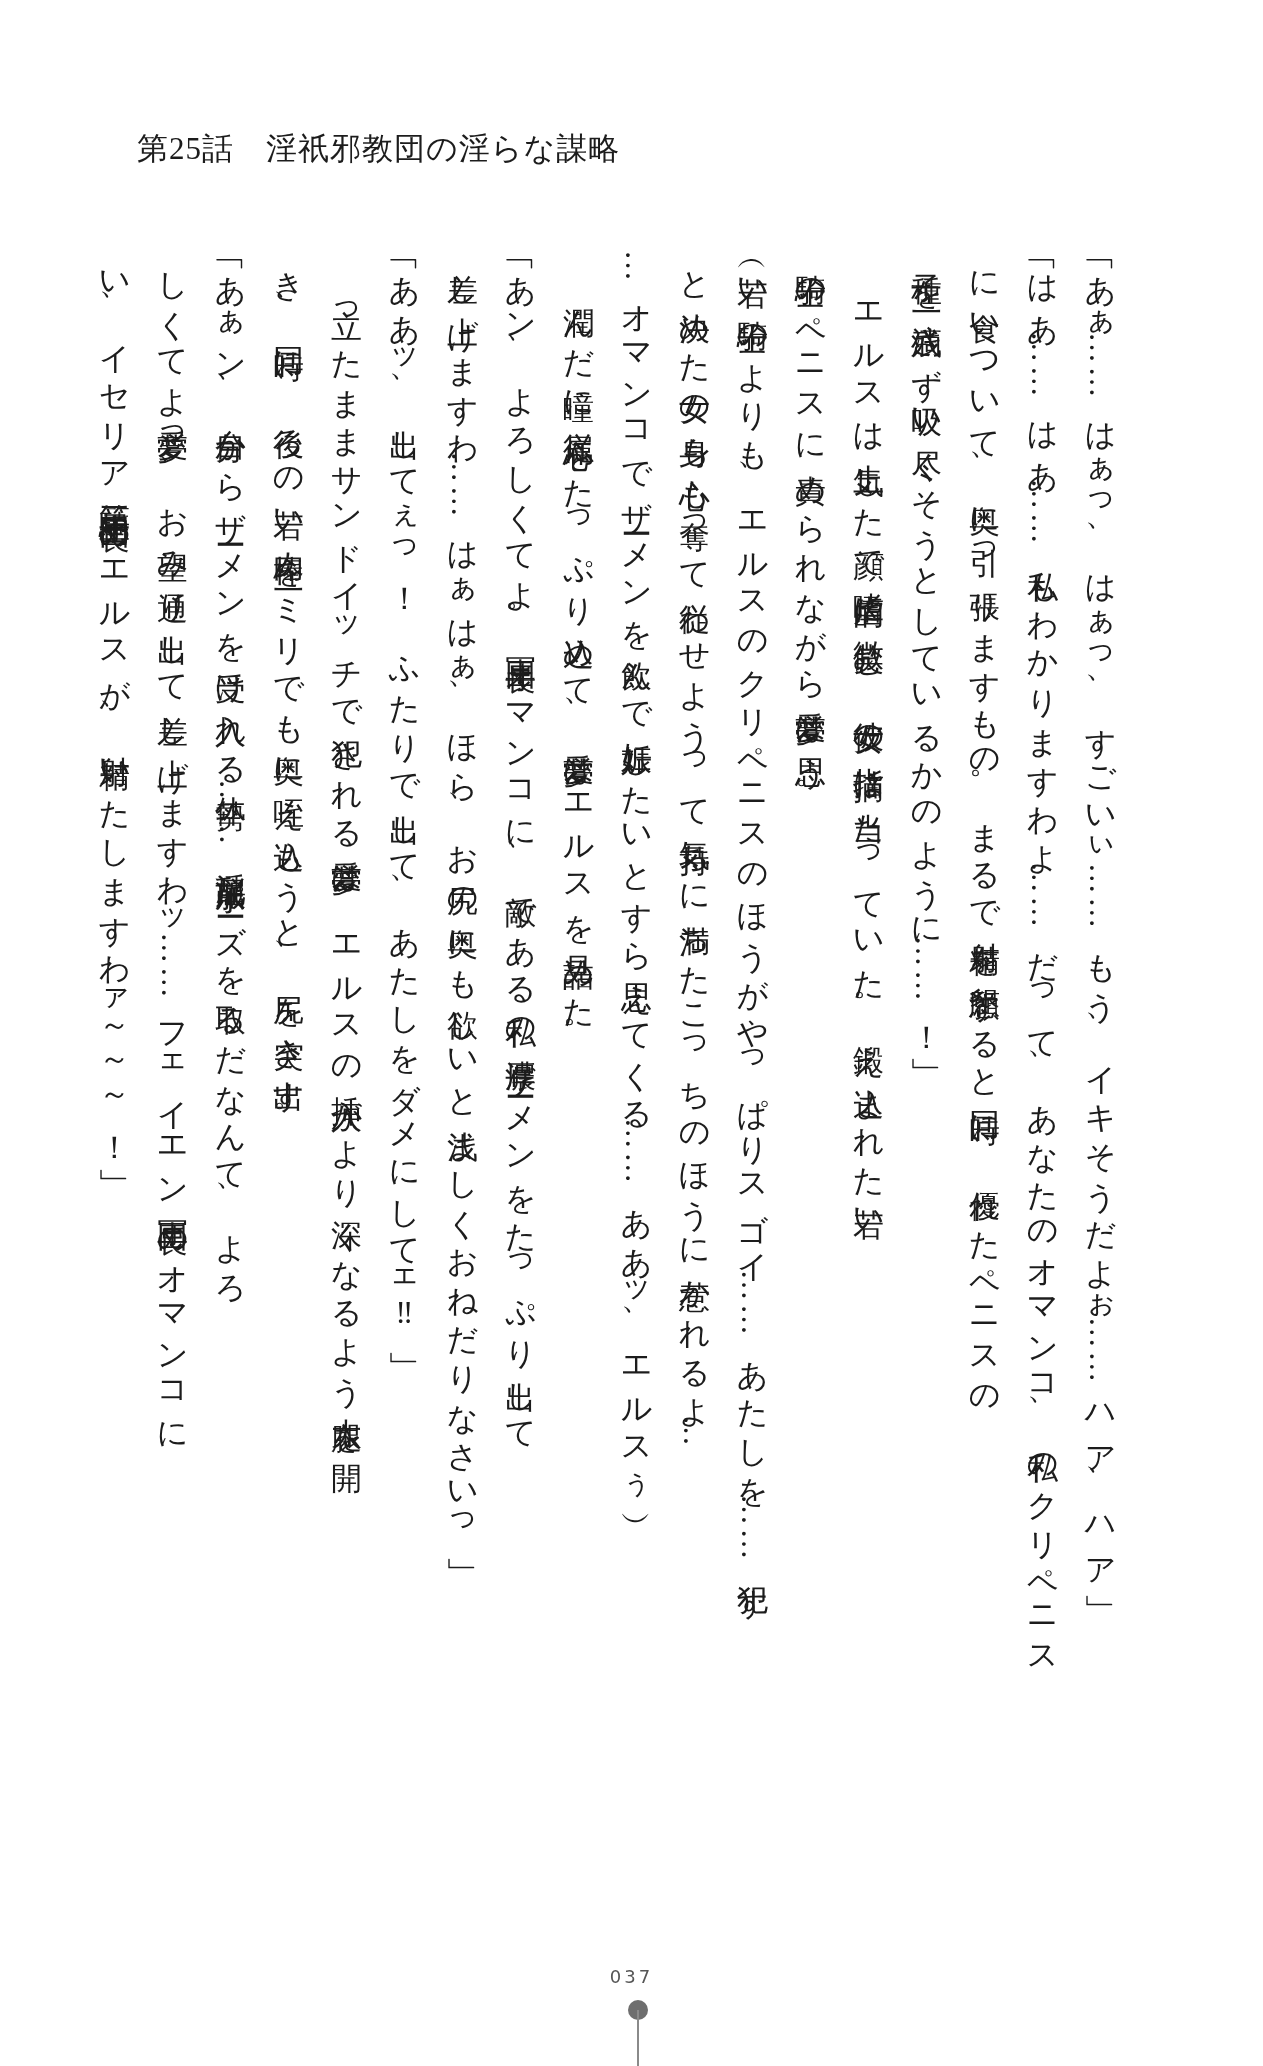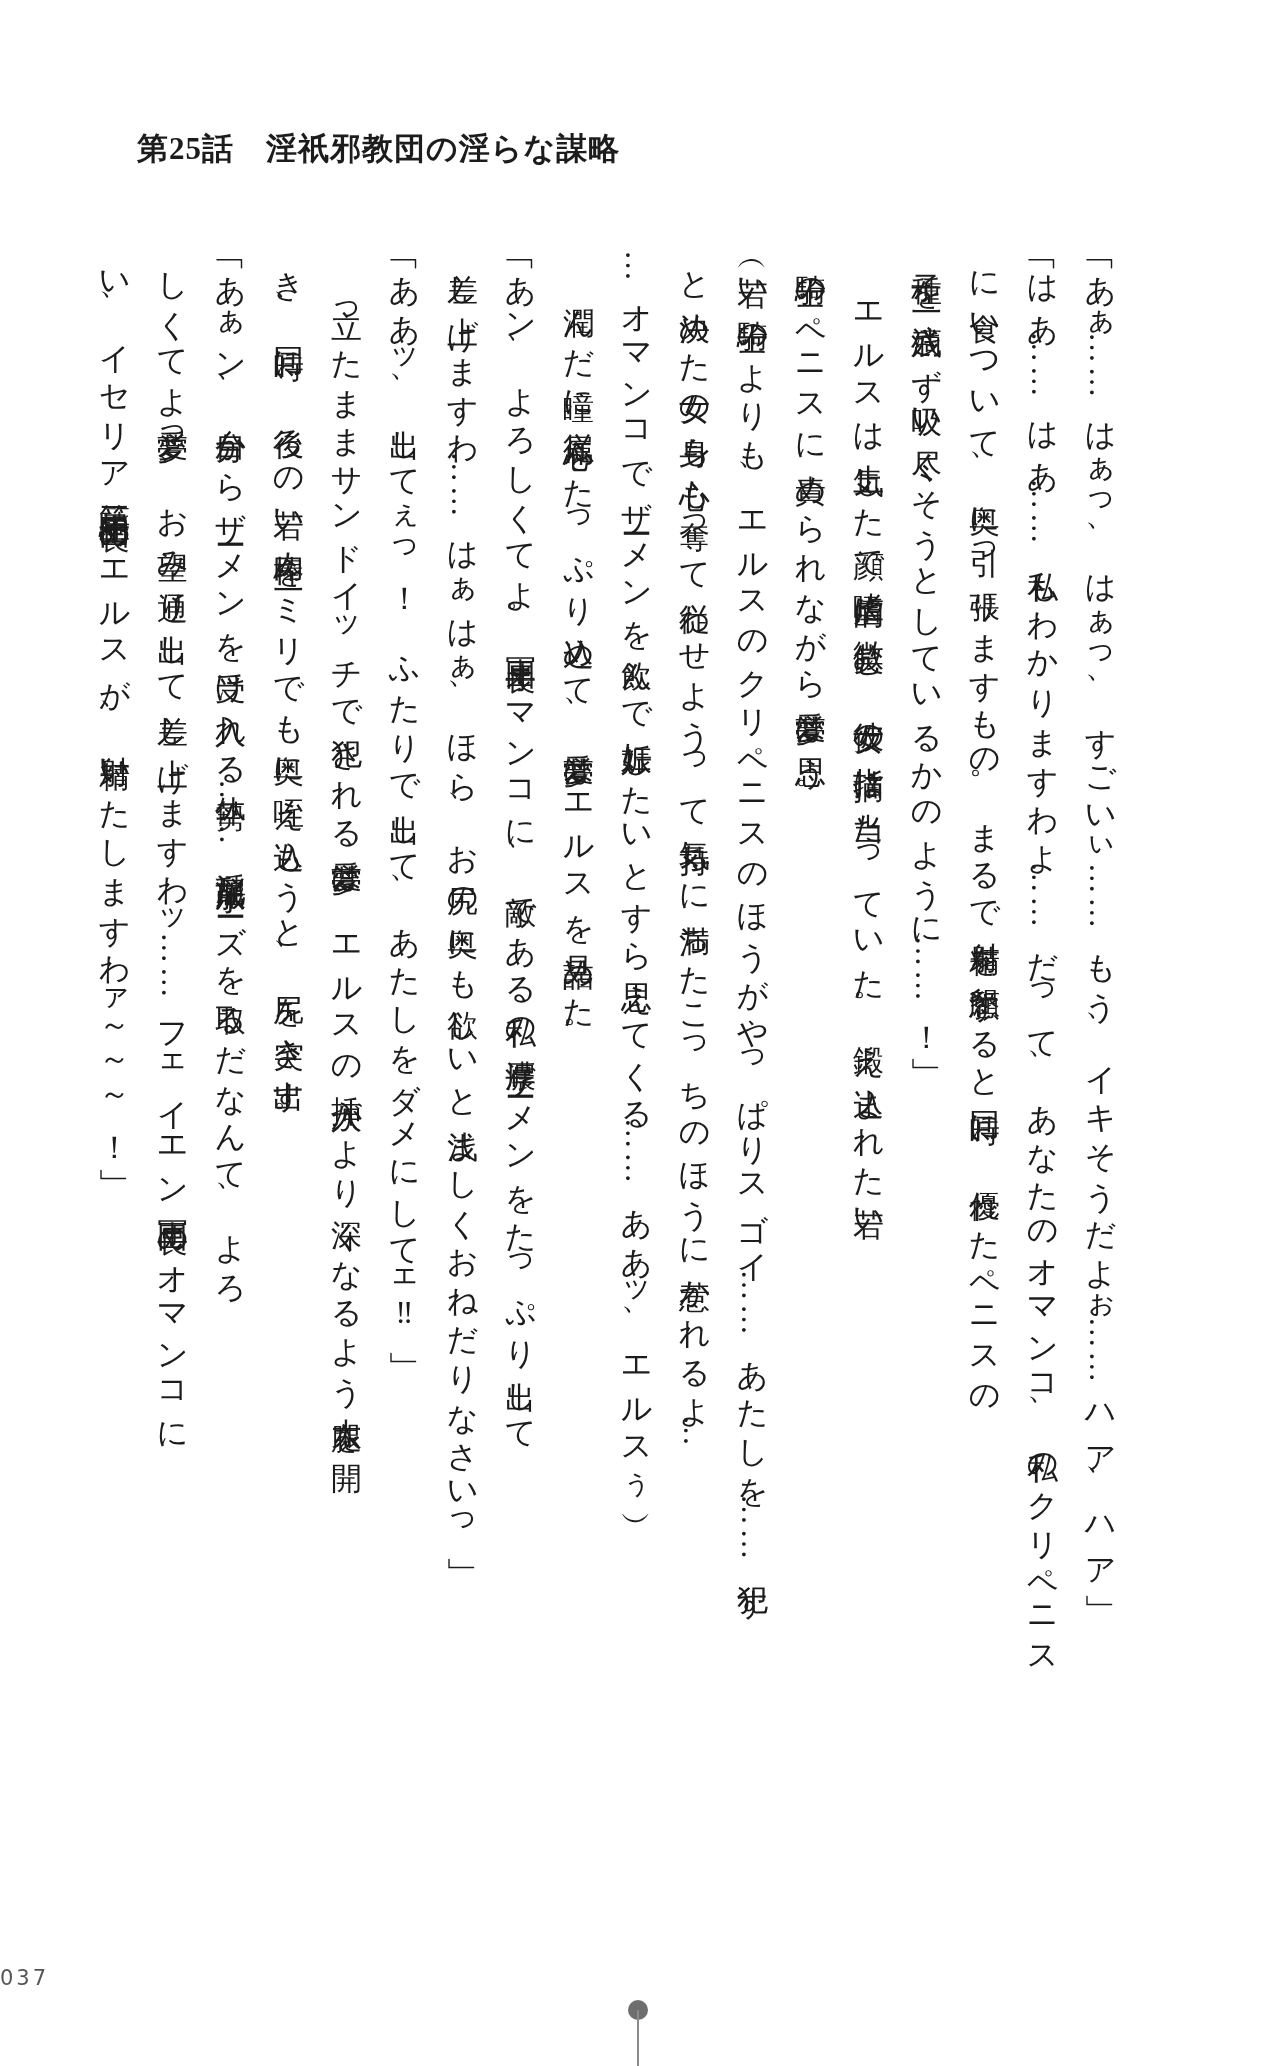--- a/index.html
+++ b/index.html
@@ -9,21 +9,21 @@
     margin:0 auto;
     background:#ffffff;
     overflow:hidden;
     font-family:"Liberation Serif","DejaVu Serif",serif;
   }
   .chapter-title{
     position:absolute;
     left:137px;top:128px;
     margin:0;
     font-size:31px;
-    font-weight:700;
+    font-weight:400;
     letter-spacing:1px;
     color:#1c1c1c;
     white-space:nowrap;
   }
   .text-block{
     position:absolute;
     top:250px;
     right:134px;
     height:1392px;
     writing-mode:vertical-rl;
@@ -34,23 +34,23 @@
   }
   .text-block p{
     margin:0;
     line-height:58px;
     white-space:nowrap;
   }
   .page-number{
     position:absolute;
     top:1966px;left:0;
     width:100%;
-    text-align:left;
+    text-align:center;
     font-family:"DejaVu Sans","Liberation Sans",sans-serif;
-    font-size:21px;
+    font-size:18px;
     letter-spacing:3px;
     color:#565656;
   }
   .ornament-dot{
     position:absolute;
     left:628px;top:2000px;
     width:20px;height:20px;
     border-radius:50%;
     background:#6e6e6e;
   }

